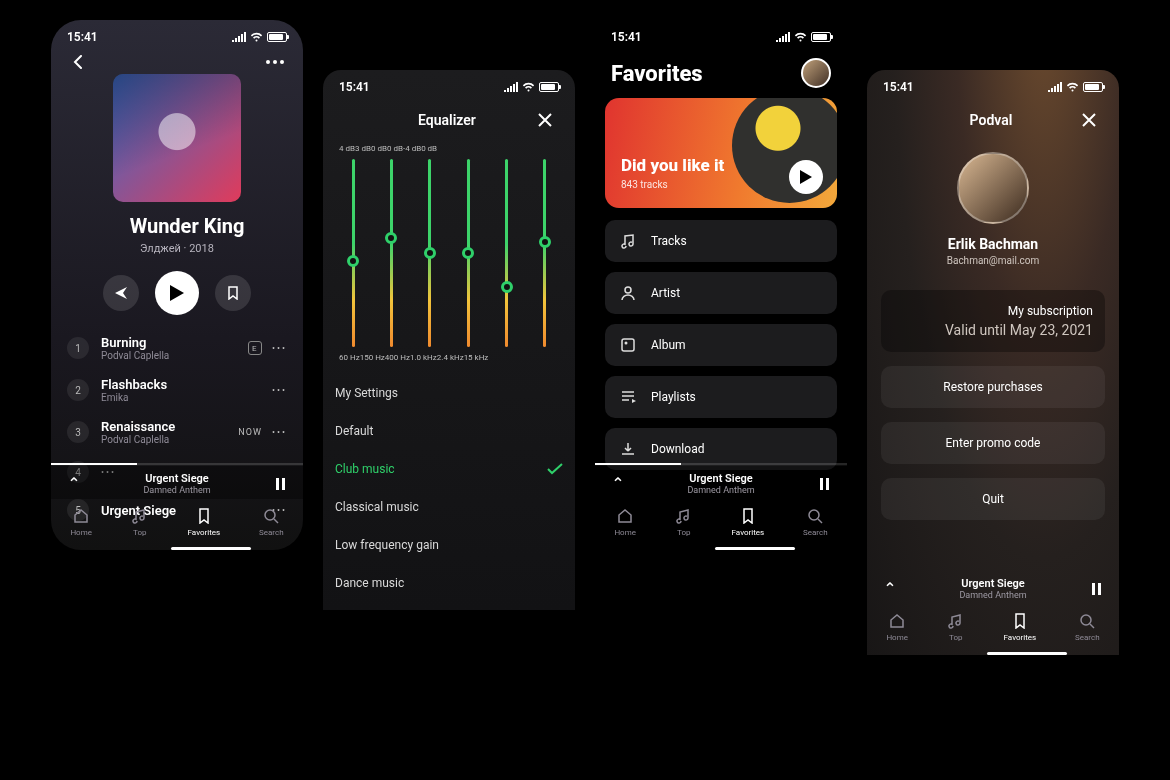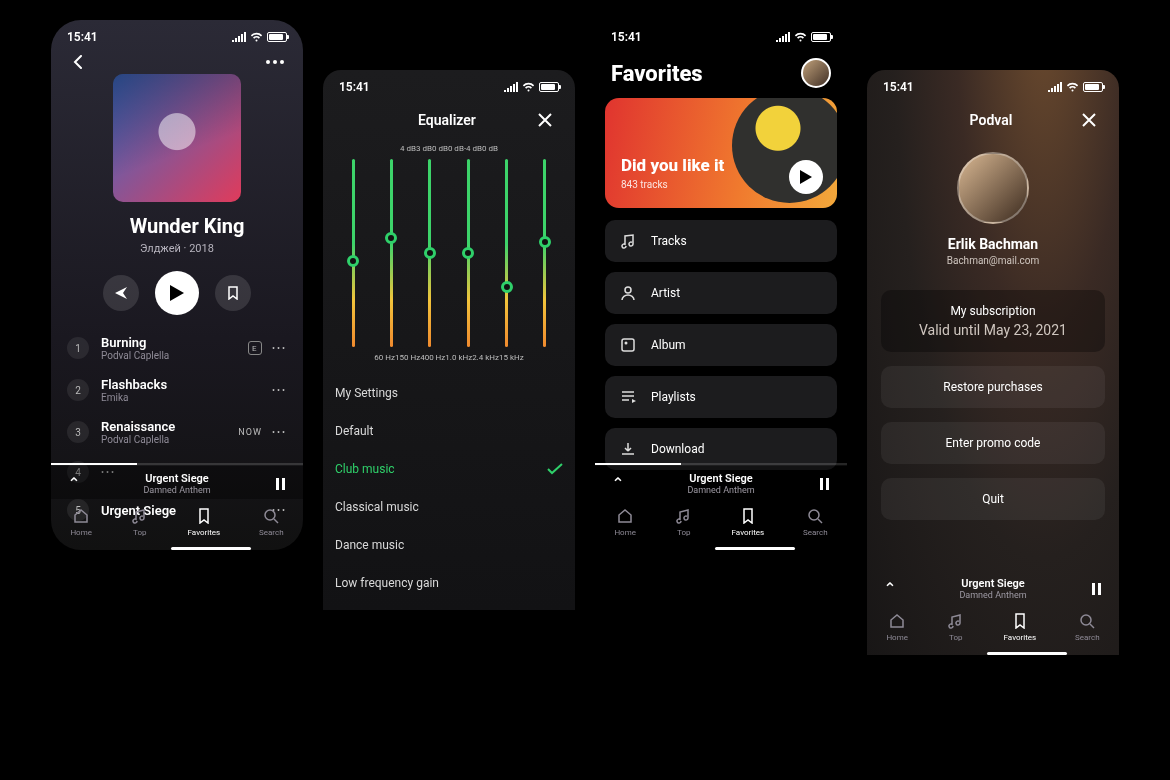--- a/index.html
+++ b/index.html
@@ -59,21 +59,21 @@
   .tabbar { display:flex; justify-content:space-around; padding:8px 0 10px; }
   .tab { display:flex; flex-direction:column; align-items:center; gap:3px; font-size:8px; color:#8e8a96; }
   .tab.active { color:#fff; }
   .tab .i { width:18px; height:18px; display:flex; align-items:center; justify-content:center; }
   .tab-underline { height:3px; width:80px; background:#fff; border-radius:2px; margin:0 auto; }
 
   
   .s2-head { display:flex; justify-content:space-between; align-items:center; padding:10px 18px 12px; }
   .s2-title { flex:1; text-align:center; font-size:14px; font-weight:600; }
   .eq { padding:0 12px; }
-  .eq-top, .eq-bot { display:flex; justify-content:center; font-size:8px; color:#bdbdbd; padding:0 4px; }
+  .eq-top, .eq-bot { display:flex; justify-content:flex-start; font-size:8px; color:#bdbdbd; padding:0 4px; }
   .eq-bars { display:flex; justify-content:space-between; height:200px; padding:6px 4px; }
   .eq-col { width:28px; display:flex; flex-direction:column; align-items:center; }
   .eq-track { flex:1; width:3px; background:linear-gradient(180deg,#3dd46a 0%, #3dd46a 45%, #f2c43b 75%, #f08a2e 100%); border-radius:2px; position:relative; }
   .eq-knob { position:absolute; left:50%; transform:translate(-50%,-50%); width:12px; height:12px; border-radius:50%; background:#111; border:3px solid #2fd06a; }
   .presets { padding:12px 12px 0; }
   .preset { display:flex; justify-content:space-between; align-items:center; padding:12px 0; font-size:12px; color:#d9d9d9; }
   .preset.active { color:#2fd06a; }
 
   
   .s3-head { display:flex; justify-content:space-between; align-items:center; padding:10px 16px 10px; }
@@ -87,21 +87,21 @@
   .cat { margin:0 10px 10px; background:#1c1c1e; border-radius:10px; display:flex; align-items:center; gap:14px; padding:12px 14px; font-size:12px; }
   .cat .ci { width:18px; height:18px; display:flex; align-items:center; justify-content:center; color:#d9d9d9; }
 
   
   .s4-head { display:flex; justify-content:space-between; align-items:center; padding:10px 18px 16px; }
   .s4-title { flex:1; text-align:center; font-size:14px; font-weight:600; }
   .avatar-l { width:72px; height:72px; border-radius:50%; margin:4px auto 12px; background:linear-gradient(135deg,#d9b893,#3b2a1e); border:2px solid rgba(255,255,255,.3); }
   .s4-name { text-align:center; font-size:14px; font-weight:700; }
   .s4-mail { text-align:center; font-size:10px; color:#cfc6bf; margin-top:3px; margin-bottom:24px; }
   .card { margin:0 14px 14px; background:rgba(255,255,255,.06); border-radius:10px; padding:14px 12px; text-align:center; font-size:12px; }
-  .card.dark { background:rgba(0,0,0,.32); }
+  .card.dark { background:rgba(0,0,0,.32);text-align:right; }
   .card .sub { font-size:14px; color:#cfc6bf; margin-top:4px; }
 
   svg { display:block; }
 </style>
 </head>
 <body>
 
 <div class="stage">
 
 <div class="phone tall p1">
@@ -343,24 +343,24 @@
         <div class="preset active">
           <span>Club music</span>
           <svg width="16" height="12" viewBox="0 0 16 12">
             <path fill="none" stroke="#2fd06a" stroke-width="2" d="M1 6l4 4L15 1"></path>
           </svg>
         </div>
         <div class="preset">
           <span>Classical music</span>
         </div>
         <div class="preset">
+          <span>Low frequency gain</span>
+        </div>
+        <div class="preset">
           <span>Dance music</span>
-        </div>
-        <div class="preset">
-          <span>Low frequency gain</span>
         </div>
         <div class="preset"></div>
       </div>
 
 </div>
 
 <div class="phone fav p3">
   <div class="statusbar">
     <span>15:41</span>
     <div class="status-right">

